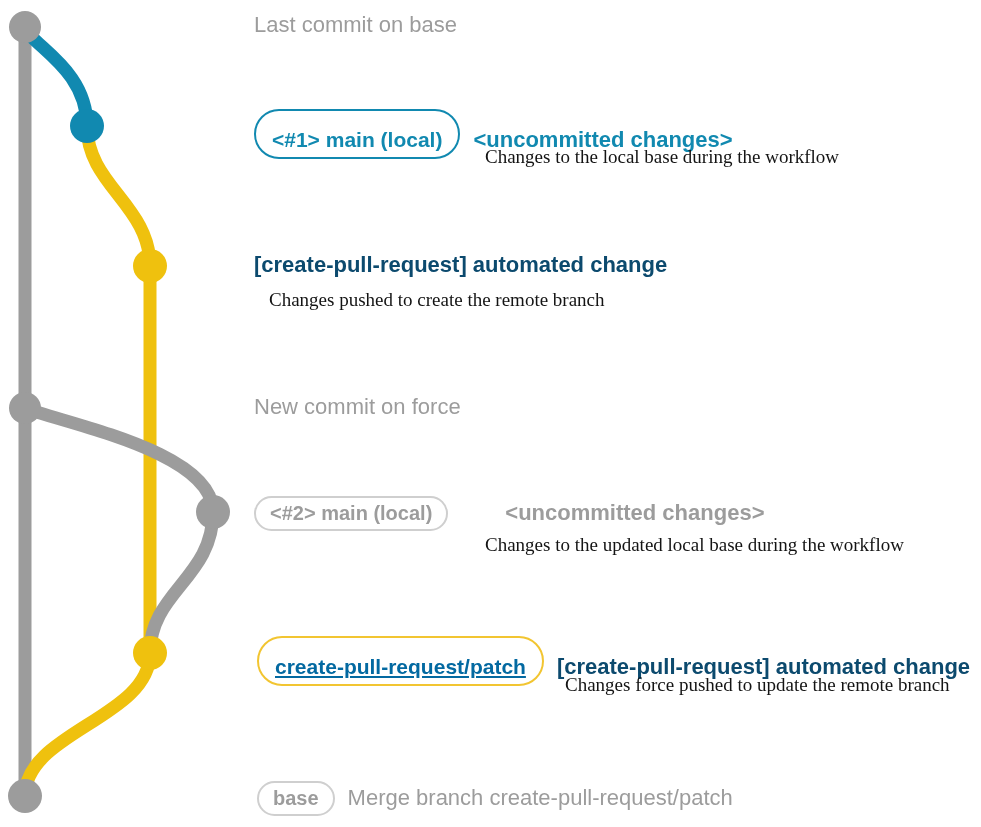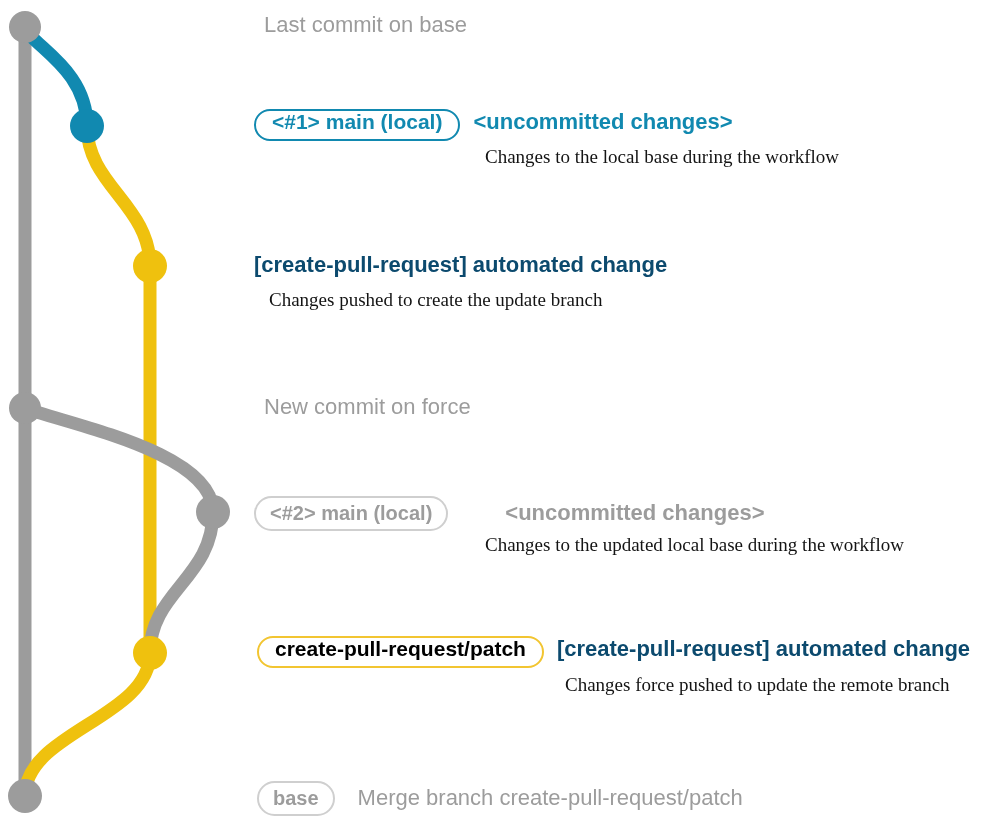--- a/index.html
+++ b/index.html
@@ -27,46 +27,45 @@
     position: absolute;
     display: flex;
     align-items: baseline;
   }
 
   .badge {
     display: inline-block;
     border-radius: 999px;
     border-style: solid;
     border-width: 2px;
-    padding: 0 16px 7px 16px;
+    padding: 18px 16px 7px 16px;
     font-size: 21px;
     font-weight: bold;
     line-height: 1;
     white-space: nowrap;
     background: #ffffff;
     box-sizing: border-box;
   }
   .badge-teal  { border-color: #1189b0; color: #1189b0; }
   .badge-gray  { border-color: #cfcfcf; color: #9c9c9c; }
-  .badge-yellow{ border-color: #f2c531; color: #000000; }
+  .badge-yellow{ border-color: #f2c531; color: #0369a1; text-decoration: underline; }
   .badge-small {
     font-size: 20px;
     padding: 5px 14px 6px 14px;
   }
 
   .subject {
     font-size: 22px;
     font-weight: bold;
     line-height: 1;
     white-space: nowrap;
     font-family: "Liberation Sans", sans-serif;
   }
   .subject-plain {
     font-weight: normal;
-    margin-left: 10px;
   }
   .c-teal   { color: #1189b0; }
   .c-gray   { color: #9c9c9c; }
   .c-yellow { color: #0c4a6e; }
 
   .desc {
     position: absolute;
     font-family: "Liberation Serif", serif;
     font-size: 19px;
     color: #141414;
@@ -110,21 +109,21 @@
 <div class="row" style="left:254px; top:109px;">
   <span class="badge badge-teal">&lt;#1&gt; main (local)</span>
   <span class="gap"></span>
   <span class="subject c-teal">&lt;uncommitted changes&gt;</span>
 </div>
 <div class="desc" style="left:485px; top:146px;">Changes to the local base during the workflow</div>
 
 <div class="row" style="left:254px; top:254px;">
   <span class="subject c-yellow">[create-pull-request] automated change</span>
 </div>
-<div class="desc" style="left:269px; top:289px;">Changes pushed to create the update branch</div>
+<div class="desc" style="left:269px; top:289px;">Changes pushed to create the remote branch</div>
 
 <div class="row" style="left:254px; top:396px;">
   <span class="subject subject-plain c-gray">New commit on force</span>
 </div>
 
 <div class="row" style="left:254px; top:496px;gap:22px;">
   <span class="badge badge-gray badge-small">&lt;#2&gt; main (local)</span>
   <span class="gap"></span>
   <span class="subject c-gray">&lt;uncommitted changes&gt;</span>
 </div>

